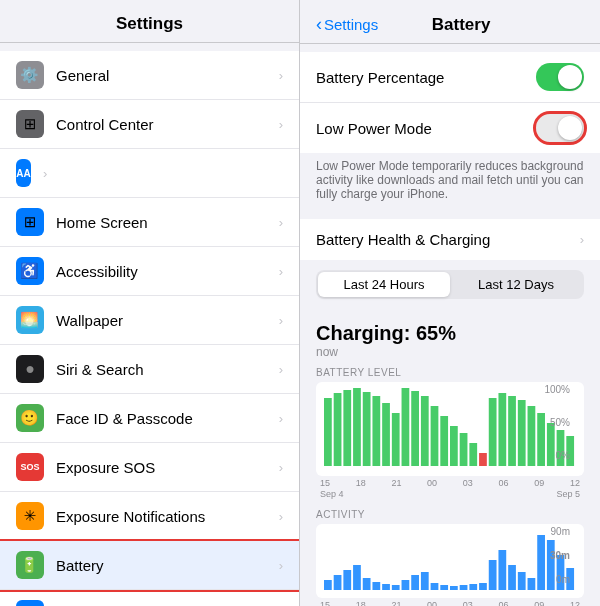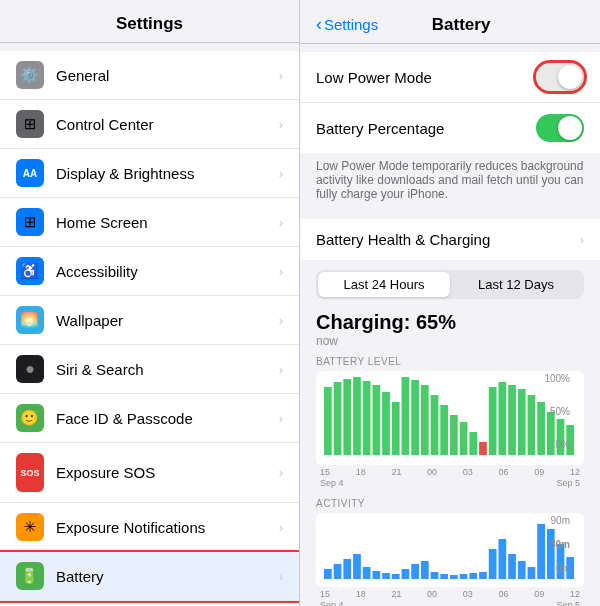--- a/index.html
+++ b/index.html
@@ -191,21 +191,21 @@
       font-size: 15px;
       color: #000;
     }
     .battery-health-chevron {
       color: #c7c7cc;
       font-size: 13px;
     }
 
     .time-tabs {
       display: flex;
-      margin: 10px 16px 8px;
+      margin: 10px 16px 19px;
       background: #e5e5ea;
       border-radius: 8px;
       padding: 2px;
     }
     .time-tab {
       flex: 1;
       text-align: center;
       padding: 5px 0;
       font-size: 13px;
       border-radius: 6px;
@@ -299,22 +299,21 @@
           <div class="item-icon" style="background:#8e8e93;width:28px;height:28px;border-radius:6px;margin-right:12px;display:flex;align-items:center;justify-content:center;flex-shrink:0;">⚙️</div>
           <span class="item-label">General</span>
           <span class="item-chevron">›</span>
         </div>
         <div class="settings-item">
           <div class="item-icon" style="background:#636366;width:28px;height:28px;border-radius:6px;margin-right:12px;display:flex;align-items:center;justify-content:center;flex-shrink:0;">⊞</div>
           <span class="item-label">Control Center</span>
           <span class="item-chevron">›</span>
         </div>
         <div class="settings-item">
-          <div class="item-icon" style="background:#007aff;width:28px;height:28px;border-radius:6px;margin-right:12px;display:flex;align-items:center;justify-content:center;flex-shrink:0;font-size:10px;font-weight:bold;color:#fff;">AA</div>
-          <span class="item-label">Display &amp; Brightness</span>
+          <div class="item-icon" style="background:#007aff;width:15px;height:28px;border-radius:6px;margin-right:12px;display:flex;align-items:center;justify-content:center;flex-shrink:0;font-size:10px;font-weight:bold;color:#fff;">AA</div>
           <span class="item-chevron">›</span>
         </div>
         <div class="settings-item">
           <div class="item-icon" style="background:#007aff;width:28px;height:28px;border-radius:6px;margin-right:12px;display:flex;align-items:center;justify-content:center;flex-shrink:0;">⊞</div>
           <span class="item-label">Home Screen</span>
           <span class="item-chevron">›</span>
         </div>
         <div class="settings-item">
           <div class="item-icon" style="background:#007aff;width:28px;height:28px;border-radius:6px;margin-right:12px;display:flex;align-items:center;justify-content:center;flex-shrink:0;">♿</div>
           <span class="item-label">Accessibility</span>
@@ -329,21 +328,21 @@
           <div class="item-icon" style="background:#1c1c1e;width:28px;height:28px;border-radius:6px;margin-right:12px;display:flex;align-items:center;justify-content:center;flex-shrink:0;color:#888;font-size:16px;">●</div>
           <span class="item-label">Siri &amp; Search</span>
           <span class="item-chevron">›</span>
         </div>
         <div class="settings-item">
           <div class="item-icon" style="background:#4caf50;width:28px;height:28px;border-radius:6px;margin-right:12px;display:flex;align-items:center;justify-content:center;flex-shrink:0;">🙂</div>
           <span class="item-label">Face ID &amp; Passcode</span>
           <span class="item-chevron">›</span>
         </div>
         <div class="settings-item">
-          <div class="item-icon" style="background:#e53935;width:28px;height:39px;border-radius:6px;margin-right:12px;display:flex;align-items:center;justify-content:center;flex-shrink:0;font-size:9px;font-weight:bold;color:#fff;">SOS</div>
+          <div class="item-icon" style="background:#e53935;width:28px;height:28px;border-radius:6px;margin-right:12px;display:flex;align-items:center;justify-content:center;flex-shrink:0;font-size:9px;font-weight:bold;color:#fff;">SOS</div>
           <span class="item-label">Exposure SOS</span>
           <span class="item-chevron">›</span>
         </div>
         <div class="settings-item">
           <div class="item-icon" style="background:#ff9500;width:28px;height:28px;border-radius:6px;margin-right:12px;display:flex;align-items:center;justify-content:center;flex-shrink:0;">✳</div>
           <span class="item-label">Exposure Notifications</span>
           <span class="item-chevron">›</span>
         </div>
         <div class="settings-item selected">
           <div class="item-icon" style="background:#4caf50;width:28px;height:28px;border-radius:6px;margin-right:12px;display:flex;align-items:center;justify-content:center;flex-shrink:0;">🔋</div>
@@ -363,29 +362,29 @@
     <div class="back-btn">
       <span class="back-chevron">‹</span>
       <span>Settings</span>
     </div>
     <div class="right-title">Battery</div>
   </div>
 
   <div class="right-content">
 
     <div class="toggle-section">
+      <div class="toggle-row">
+        <span class="toggle-label">Battery Percentage</span>
+        <div class="toggle on">
+          <div class="toggle-thumb"></div>
+        </div>
+      </div>
       <div class="toggle-row" style="background:#fff;">
         <span class="toggle-label">Low Power Mode</span>
         <div class="toggle low-power-on">
-          <div class="toggle-thumb"></div>
-        </div>
-      </div>
-      <div class="toggle-row">
-        <span class="toggle-label">Battery Percentage</span>
-        <div class="toggle on">
           <div class="toggle-thumb"></div>
         </div>
       </div>
     </div>
 
     <div class="lpm-description">Low Power Mode temporarily reduces background activity like downloads and mail fetch until you can fully charge your iPhone.</div>
 
     <div class="battery-health-row">
       <span class="battery-health-label">Battery Health &amp; Charging</span>
       <span class="battery-health-chevron">›</span>

